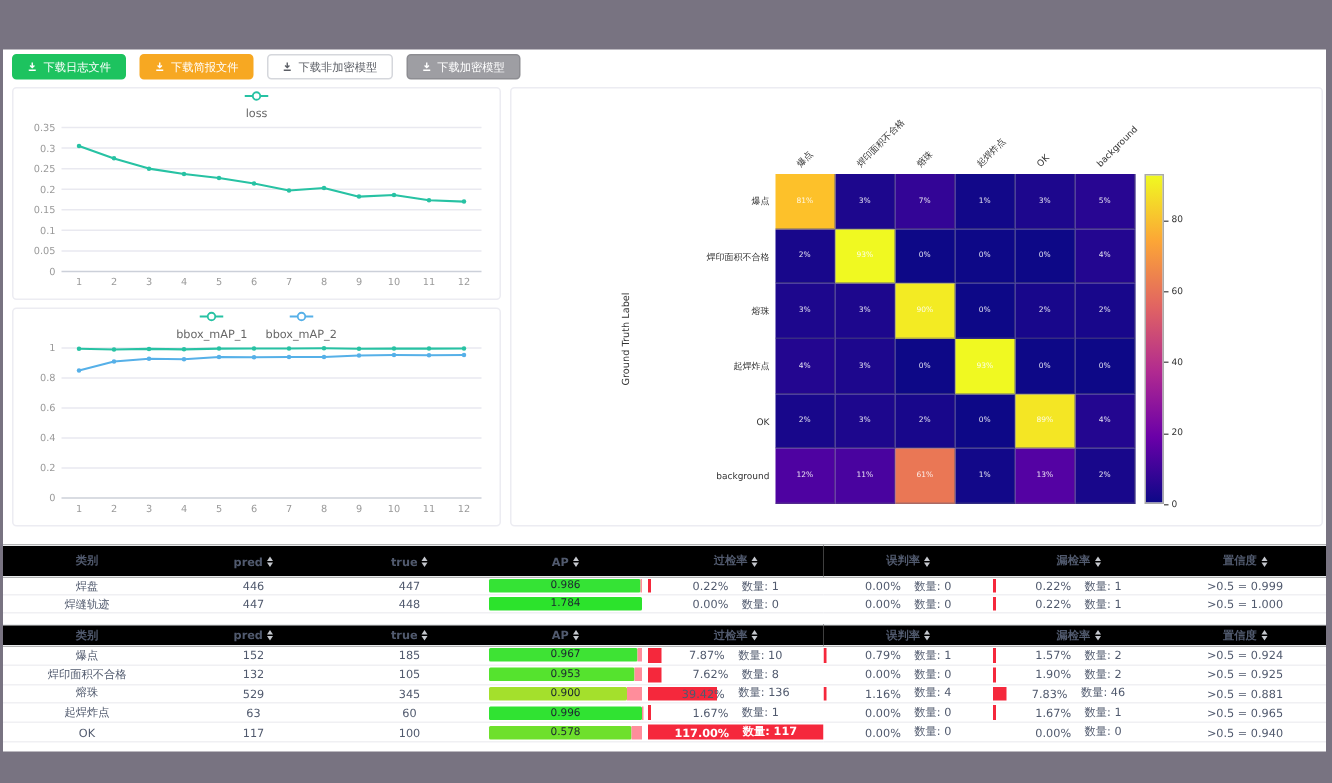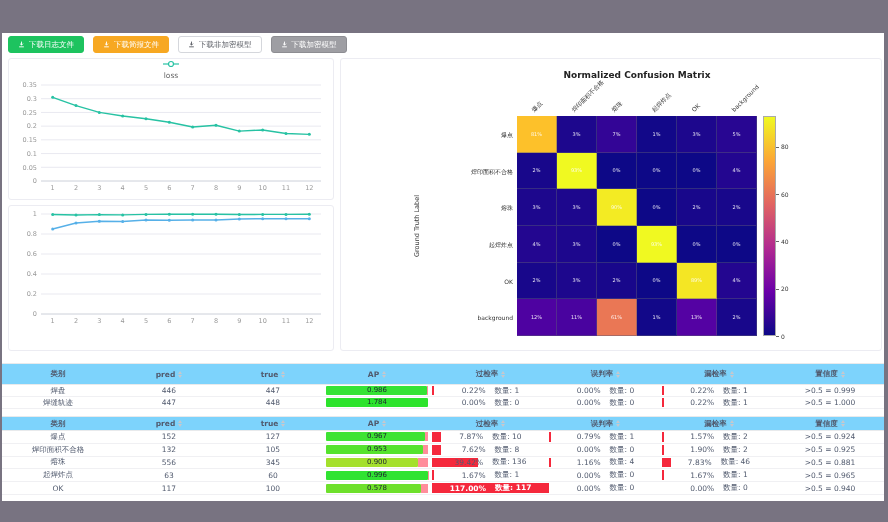--- a/index.html
+++ b/index.html
@@ -35,21 +35,21 @@
   .mx-xlabel{position:absolute;left:176px;top:288px;width:240px;text-align:center;font-size:6.5px;color:#333;}
   .mx-ylabel{position:absolute;left:76px;top:167px;transform:translate(-50%,-50%) rotate(-90deg);
              font-size:6.5px;color:#333;white-space:nowrap;}
   .mx-cbar{position:absolute;left:422px;top:57px;width:13px;height:220px;border:1px solid #aaa;box-sizing:border-box;
            background:linear-gradient(to top,#0d0887 0%,#6a00a8 20%,#b12a90 40%,#e16462 60%,#fca636 80%,#f0f921 100%);}
   .mx-cbtick{position:absolute;left:440px;font-size:6px;color:#333;}
   .mx-cbmark{position:absolute;left:435px;width:3px;height:1px;background:#666;}
   
   .tables{position:absolute;left:0;top:330px;width:882px;}
   .trow{display:grid;grid-template-columns:112px 110px 98px 110px 117px 113px 114px 1fr;align-items:stretch;}
-  .thead .tcell{background:#7dd3fc;color:#515a6e;font-weight:bold;border-bottom:1px solid #e8eaec;border-top:1px solid #e8eaec;}
+  .thead .tcell{background:#000000;color:#515a6e;font-weight:bold;border-bottom:1px solid #e8eaec;border-top:1px solid #e8eaec;}
   .tcell{display:flex;align-items:center;justify-content:center;font-size:7.5px;color:#515a6e;
          box-sizing:border-box;position:relative;overflow:hidden;}
   .t1 .thead .tcell{height:22px;}
   .t2 .thead .tcell{height:15px;}
   .t1 .tbody .tcell{height:12px;border-bottom:1px solid #f0f0f3;}
   .t2 .tbody .tcell{height:12.8px;border-bottom:1px solid #f0f0f3;}
   .tgap{height:7px;background:#ffffff;}
   .caret{display:inline-flex;flex-direction:column;margin-left:3px;gap:1px;}
   .caret i{width:0;height:0;border-left:2.5px solid transparent;border-right:2.5px solid transparent;display:block;}
   .caret .up{border-bottom:3px solid #c5c8ce;}
@@ -144,20 +144,36 @@
             <circle cx="183.66666666666666" cy="49.96571428571428" r="1.5" fill="#27c2a3"></circle>
             <circle cx="207" cy="48.31999999999999" r="1.5" fill="#27c2a3"></circle>
             <circle cx="230.33333333333334" cy="54.08" r="1.5" fill="#27c2a3"></circle>
             <circle cx="253.66666666666666" cy="52.98285714285714" r="1.5" fill="#27c2a3"></circle>
             <circle cx="277" cy="56.548571428571435" r="1.5" fill="#27c2a3"></circle>
             <circle cx="300.3333333333333" cy="57.37142857142857" r="1.5" fill="#27c2a3"></circle>
           </svg></div>
     </div>
 
     <div id="card-map" class="card">
+      <div class="legend-row" id="legend-map">
+          <span class="legend-item">
+            <svg width="16" height="8">
+              <line x1="0" y1="4" x2="16" y2="4" stroke="#27c2a3" stroke-width="1.2"></line>
+              <circle cx="8" cy="4" r="2.5" fill="#fff" stroke="#27c2a3" stroke-width="1.2"></circle>
+            </svg>
+            <span>bbox_mAP_1</span>
+          </span>
+          <span class="legend-item">
+            <svg width="16" height="8">
+              <line x1="0" y1="4" x2="16" y2="4" stroke="#56b0e8" stroke-width="1.2"></line>
+              <circle cx="8" cy="4" r="2.5" fill="#fff" stroke="#56b0e8" stroke-width="1.2"></circle>
+            </svg>
+            <span>bbox_mAP_2</span>
+          </span>
+        </div>
       <div id="chart-map"><svg width="322" height="124" viewBox="0 0 322 124">
             <line x1="32" y1="108" x2="312" y2="108" stroke="#ccd0d9" stroke-width="1"></line>
             <text x="28" y="110.3" text-anchor="end" font-size="6.5" fill="#999">0</text>
             <line x1="32" y1="88" x2="312" y2="88" stroke="#e9e9f0" stroke-width="1"></line>
             <text x="28" y="90.3" text-anchor="end" font-size="6.5" fill="#999">0.2</text>
             <line x1="32" y1="68" x2="312" y2="68" stroke="#e9e9f0" stroke-width="1"></line>
             <text x="28" y="70.3" text-anchor="end" font-size="6.5" fill="#999">0.4</text>
             <line x1="32" y1="48" x2="312" y2="48" stroke="#e9e9f0" stroke-width="1"></line>
             <text x="28" y="50.3" text-anchor="end" font-size="6.5" fill="#999">0.6</text>
             <line x1="32" y1="27.999999999999996" x2="312" y2="27.999999999999996" stroke="#e9e9f0" stroke-width="1"></line>
@@ -199,21 +215,20 @@
             <circle cx="183.66666666666666" cy="14.000000000000005" r="1.5" fill="#56b0e8"></circle>
             <circle cx="207" cy="14.000000000000005" r="1.5" fill="#56b0e8"></circle>
             <circle cx="230.33333333333334" cy="13.000000000000004" r="1.5" fill="#56b0e8"></circle>
             <circle cx="253.66666666666666" cy="12.700000000000005" r="1.5" fill="#56b0e8"></circle>
             <circle cx="277" cy="12.800000000000004" r="1.5" fill="#56b0e8"></circle>
             <circle cx="300.3333333333333" cy="12.700000000000005" r="1.5" fill="#56b0e8"></circle>
           </svg></div>
     </div>
 
     <div id="card-matrix" class="card">
-      <div class="mx-title">Normalized Confusion Matrix</div>
       <div class="mx-ylabel">Ground Truth Label</div>
       <div class="mx-grid" id="mx-grid">
           <div class="mx-cell" style="left: 0px; top: 0px; width: 40px; height: 36.6667px; background: rgb(253, 193, 42);">81%</div>
           <div class="mx-cell" style="left: 40px; top: 0px; width: 40px; height: 36.6667px; background: rgb(29, 7, 141);">3%</div>
           <div class="mx-cell" style="left: 80px; top: 0px; width: 40px; height: 36.6667px; background: rgb(51, 5, 150);">7%</div>
           <div class="mx-cell" style="left: 120px; top: 0px; width: 40px; height: 36.6667px; background: rgb(18, 8, 137);">1%</div>
           <div class="mx-cell" style="left: 160px; top: 0px; width: 40px; height: 36.6667px; background: rgb(29, 7, 141);">3%</div>
           <div class="mx-cell" style="left: 200px; top: 0px; width: 40px; height: 36.6667px; background: rgb(40, 6, 146);">5%</div>
           <div class="mx-cell" style="left: 0px; top: 36.6667px; width: 40px; height: 36.6667px; background: rgb(24, 7, 139);">2%</div>
           <div class="mx-cell" style="left: 40px; top: 36.6667px; width: 40px; height: 36.6667px; background: rgb(240, 249, 33);">93%</div>
@@ -451,21 +466,21 @@
               <span class="caret">
                 <i class="up"></i>
                 <i class="dn"></i>
               </span>
             </div>
           </div>
           <div class="tbody">
             <div class="trow">
               <div class="tcell">爆点</div>
               <div class="tcell">152</div>
-              <div class="tcell">127</div>
+              <div class="tcell">185</div>
               <div class="tcell">
                 <div class="apwrap">
                   <div class="apfill" style="width: 96.7%; background: linear-gradient(90deg, rgb(62, 227, 52), rgb(62, 227, 52));"></div>
                   <div class="apred" style="left: 96.7%; width: 3.3%;"></div>
                   <div class="aptext">0.967</div>
                 </div>
               </div>
               <div class="tcell">
                 <div class="rbar" style="width: calc(7.87%);"></div>
                 <div class="rtext">
@@ -517,21 +532,21 @@
                 <div class="rbar" style="width: calc(1.9%);"></div>
                 <div class="rtext">
                   <span>1.90%</span>
                   <span>数量: 2</span>
                 </div>
               </div>
               <div class="tcell">&gt;0.5 = 0.925</div>
             </div>
             <div class="trow">
               <div class="tcell">熔珠</div>
-              <div class="tcell">556</div>
+              <div class="tcell">529</div>
               <div class="tcell">345</div>
               <div class="tcell">
                 <div class="apwrap">
                   <div class="apfill" style="width: 90%; background: linear-gradient(90deg, rgb(164, 224, 44), rgb(164, 224, 44));"></div>
                   <div class="apred" style="left: 90%; width: 10%;"></div>
                   <div class="aptext">0.900</div>
                 </div>
               </div>
               <div class="tcell">
                 <div class="rbar" style="width: calc(39.42%);"></div>

